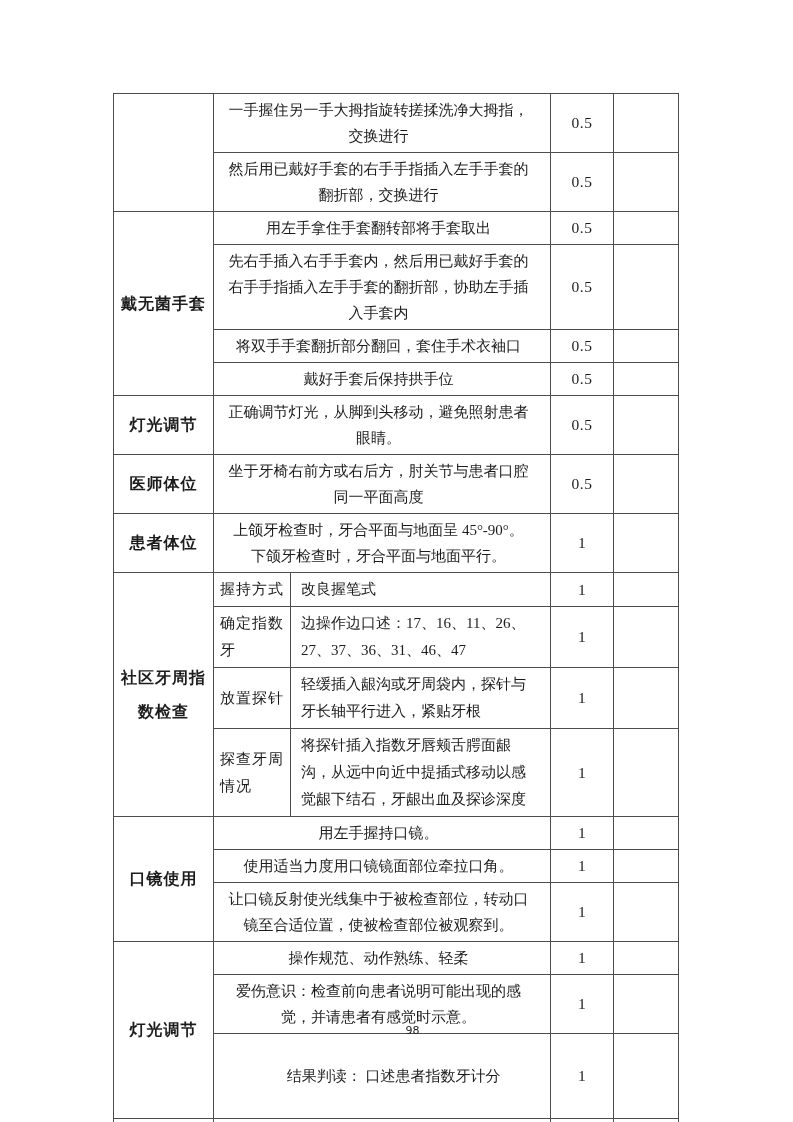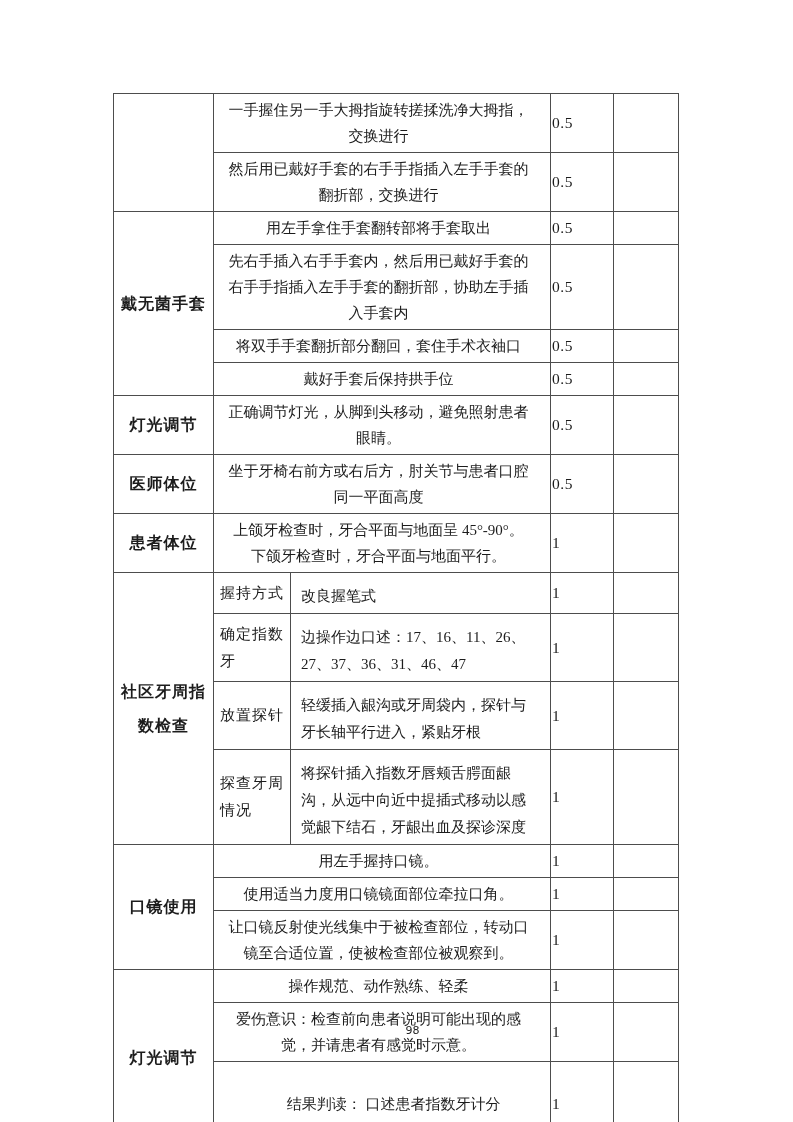--- a/index.html
+++ b/index.html
@@ -42,27 +42,27 @@
   td.crit {
     font-size: 15px;
     line-height: 26px;
     padding: 3px 18px 3px 11px;
     text-align: center;
     white-space: pre-wrap;
   }
   td.crit-narrow {
     font-size: 15px;
     line-height: 27px;
-    padding: 10px 20px 3px 10px;
+    padding: 3px 20px 3px 10px;
     text-align: left;
     white-space: pre-wrap;
   }
   td.score {
     font-size: 15.5px;
-    text-align: left;
+    text-align: center;
     letter-spacing: 0.5px;
   }
   .bold-prefix { font-weight: normal; }
   .page-footer {
     position: absolute;
     top: 1024px; left: 16px;
     width: 100%;
     text-align: center;
     font-family: "DejaVu Sans", sans-serif;
     font-size: 11px;

